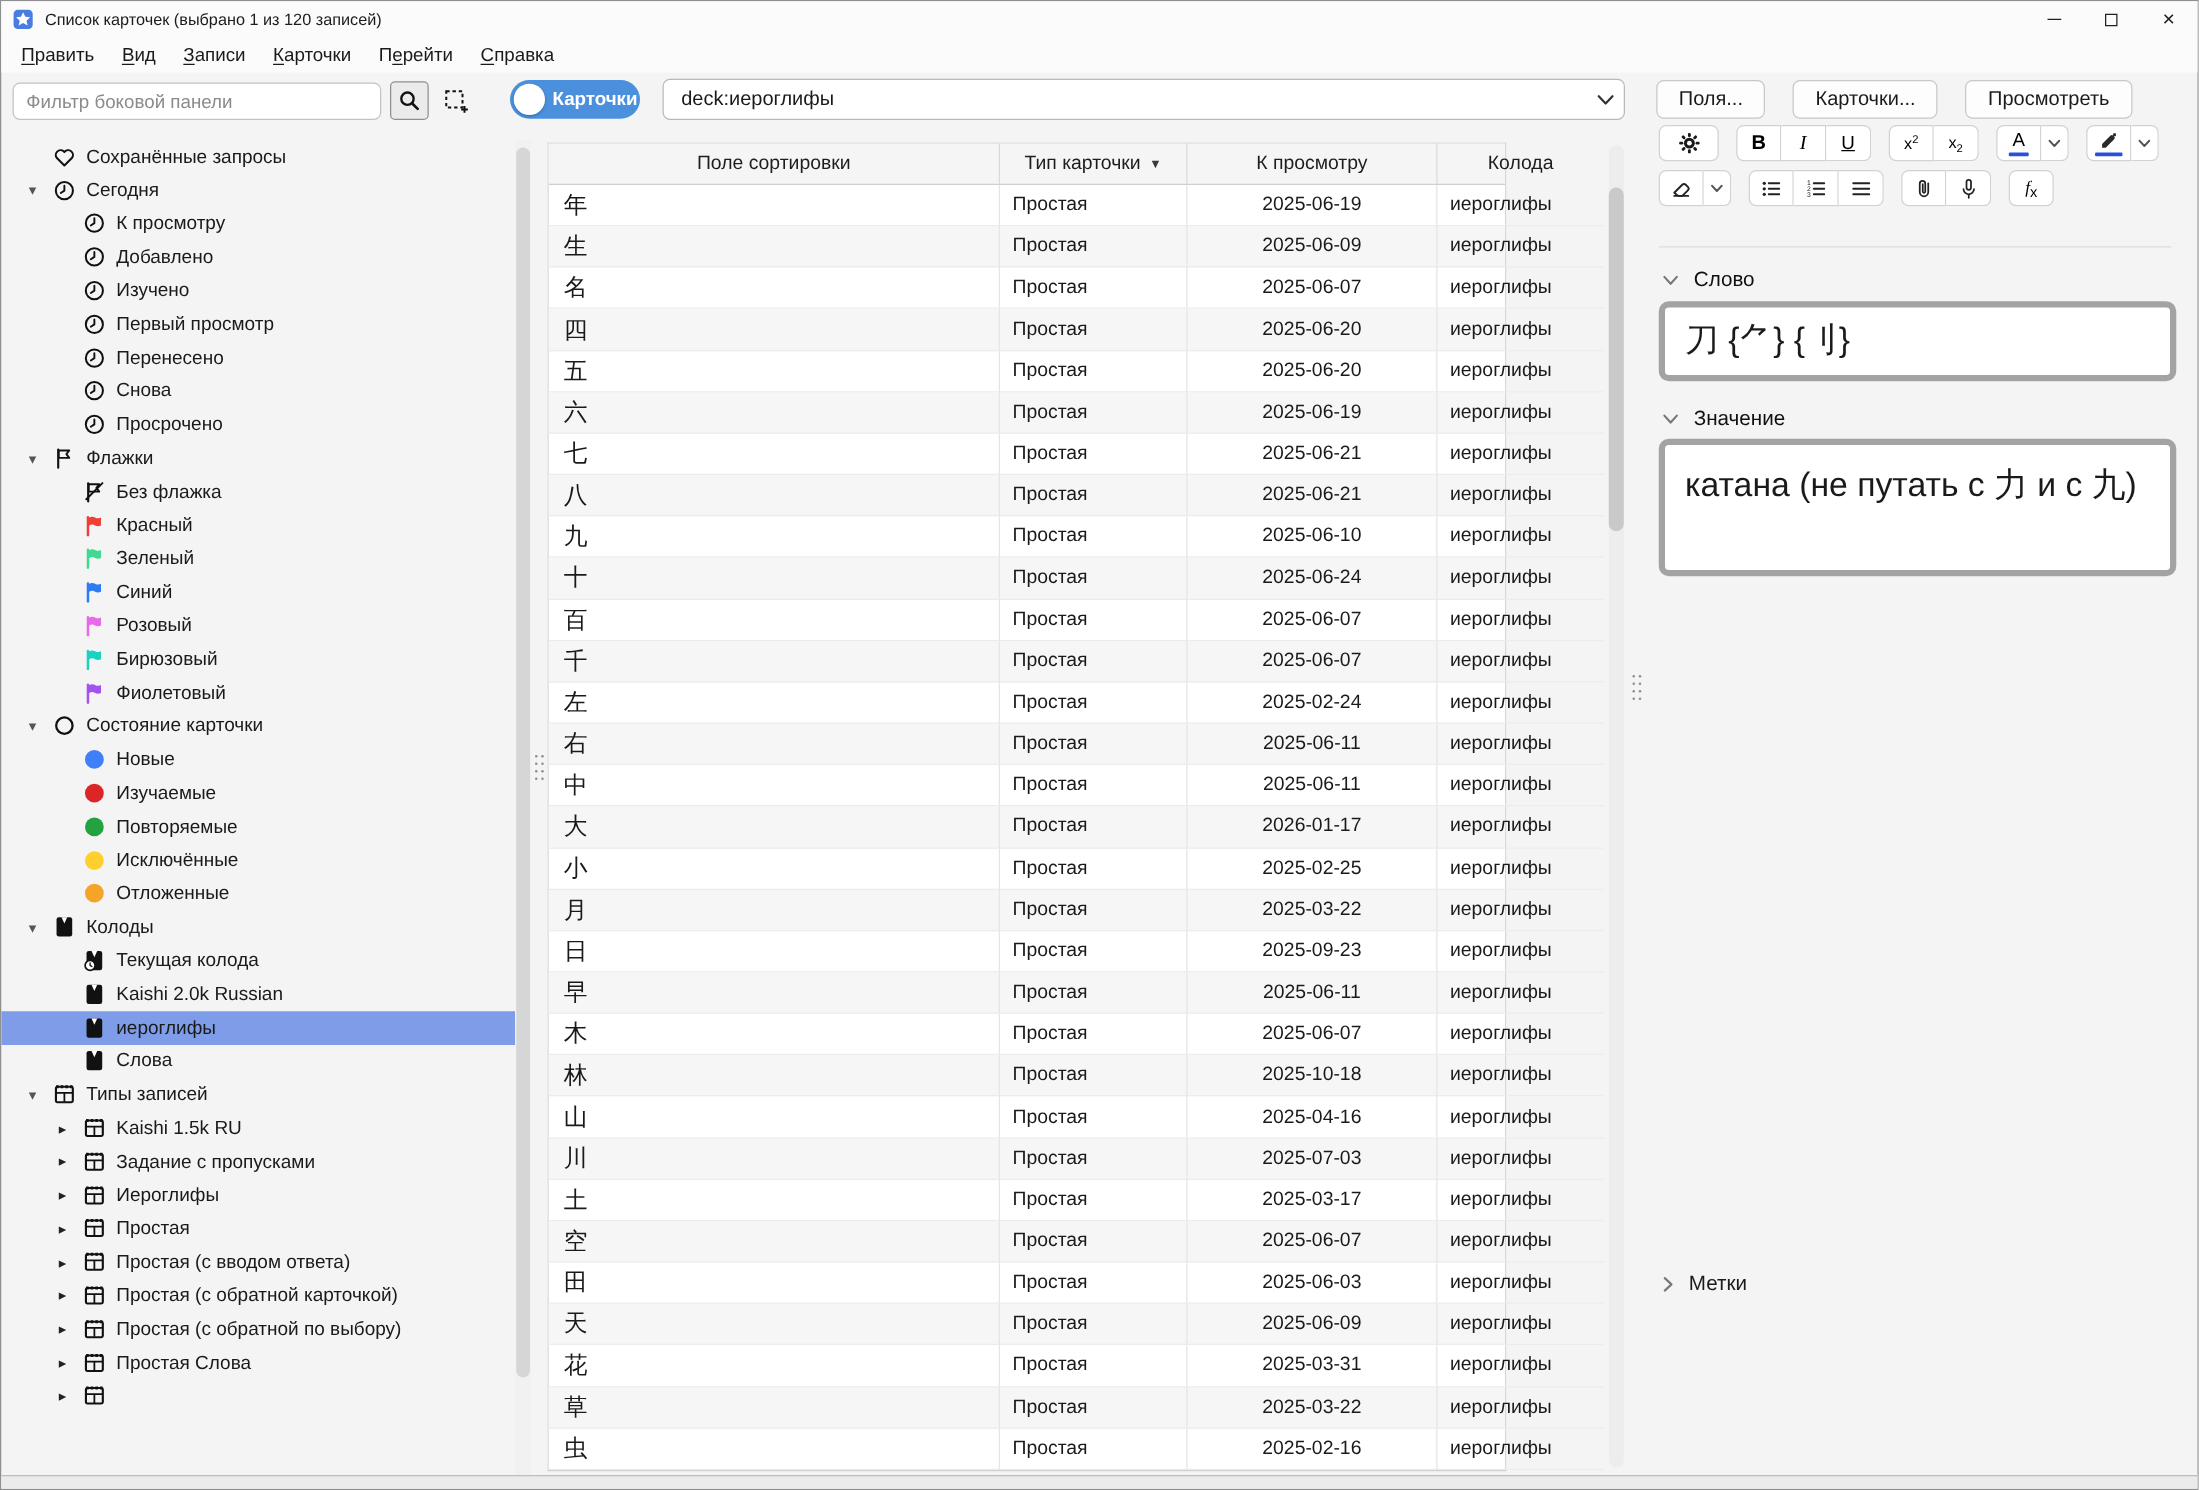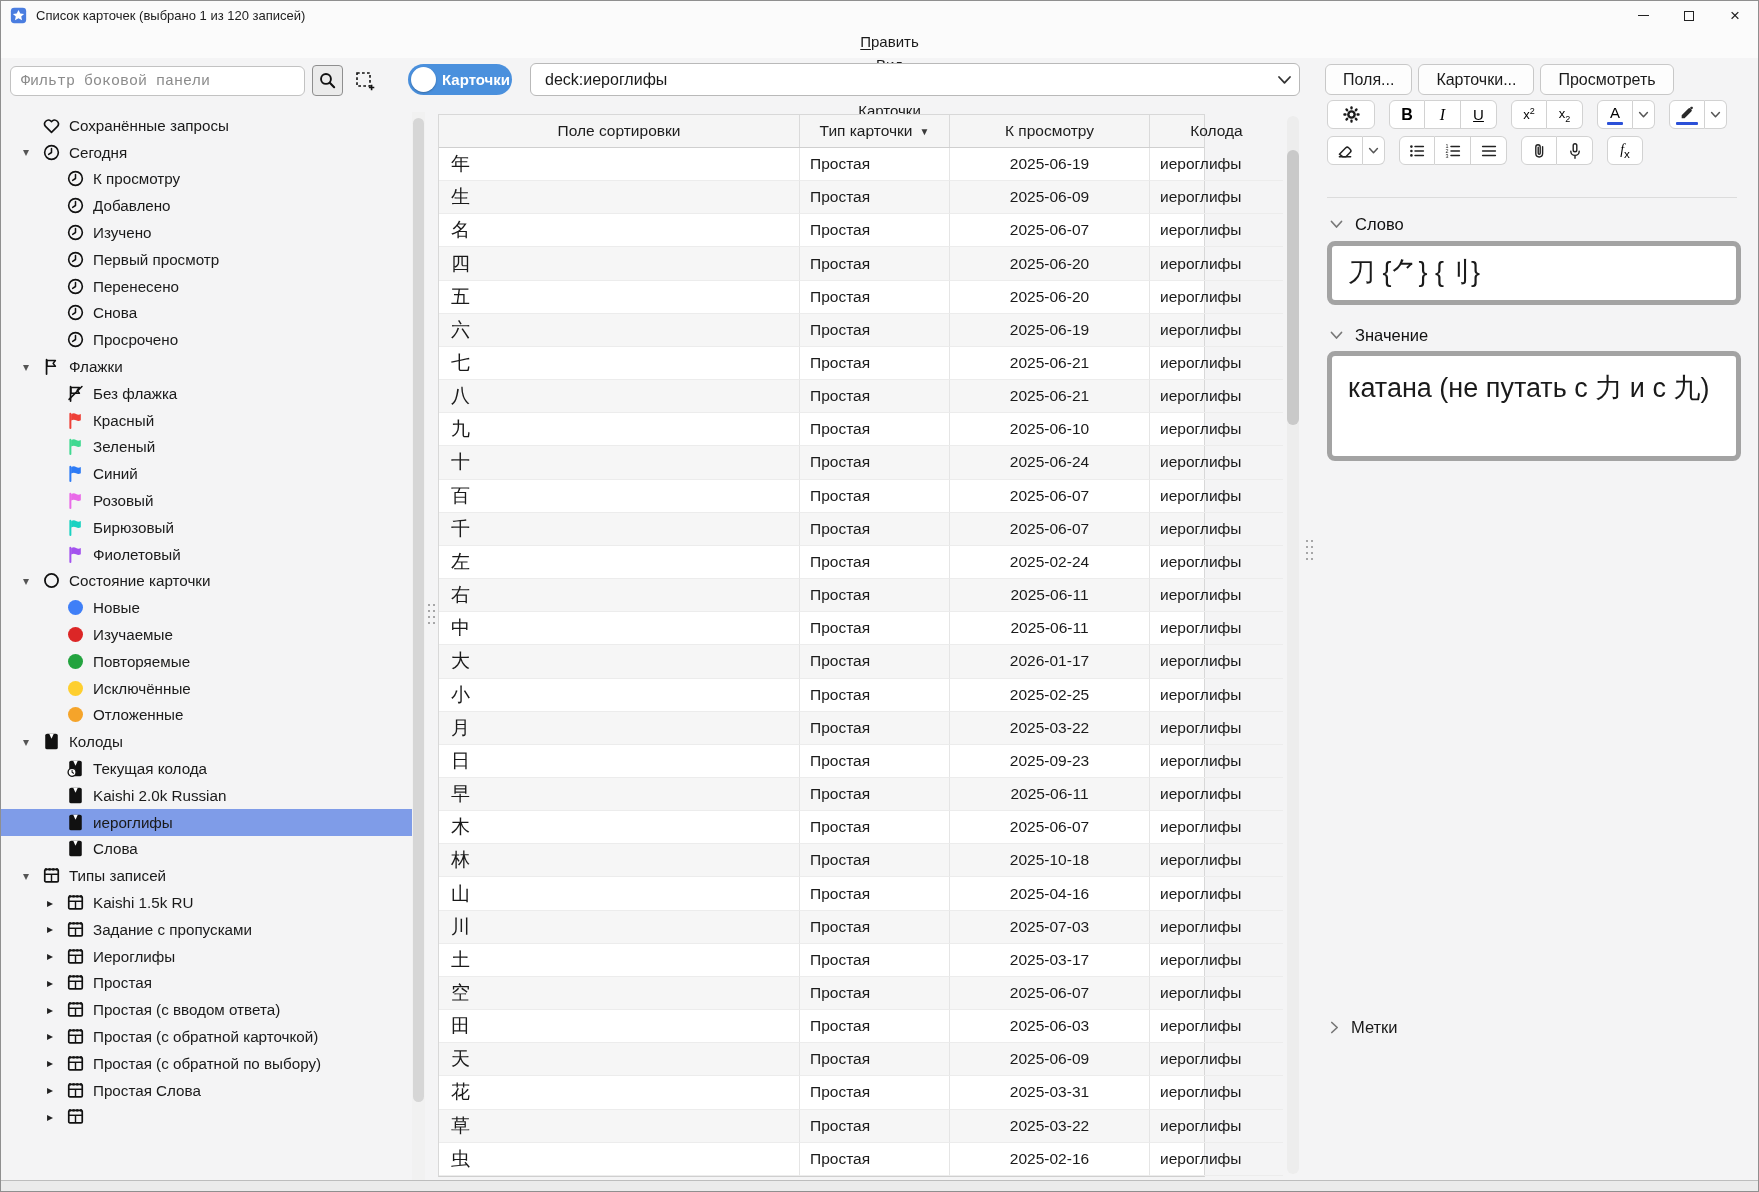--- a/index.html
+++ b/index.html
@@ -11,26 +11,26 @@
   .titlebar { position:absolute; left:1px; top:1px; right:1px; height:29px; background:#fbfbfb; display:flex; align-items:center; padding-left:9px; }
   .app-icon { width:17px; height:17px; margin-right:9px; }
   .title-text { font-size:13px; color:#1c1c1c; }
   .win-controls { position:absolute; right:0; top:0; height:29px; display:flex; }
   .wbtn { width:46px; height:29px; display:flex; align-items:center; justify-content:center; color:#222; }
   .glyph-min { width:11px; border-top:1.2px solid #222; display:block; }
   .glyph-max { width:10px; height:10px; border:1.2px solid #222; display:block; }
   .glyph-close { font-size:17px; line-height:1; }
 
   
-  .menubar { position:absolute; left:1px; top:30px; right:1px; height:28px; background:#fbfbfb; display:flex; align-items:center; padding-left:20px;flex-direction:column; }
+  .menubar { position:absolute; left:1px; top:30px; right:1px; height:28px; background:#fbfbfb; display:flex; align-items:center; padding-left:5px; }
   .menu-item { font-size:15px; padding:3px 11px; cursor:default; }
   .menu-item u { text-decoration:underline; text-underline-offset:2px; }
 
   
-  .filter-input { position:absolute; left:10px; top:66px; width:295px; height:30px; border:1px solid #c2c2c2; border-radius:6px; background:#fff; font-size:15px; padding:0 10px; color:#1a1a1a; font-family:Liberation Mono, monospace; }
+  .filter-input { position:absolute; left:10px; top:66px; width:295px; height:30px; border:1px solid #c2c2c2; border-radius:6px; background:#fff; font-size:15px; padding:0 10px; color:#1a1a1a; font-family:Liberation Sans, sans-serif; }
   .filter-input::placeholder { color:#8b8b8b; }
   .search-btn { position:absolute; left:312px; top:65px; width:31px; height:31px; background:#ebebeb; border:1px solid #8f8f8f; border-radius:4px; display:flex; align-items:center; justify-content:center; }
   .select-btn { position:absolute; left:351px; top:67px; width:27px; height:27px; display:flex; align-items:center; justify-content:center; }
   .toggle { position:absolute; left:408px; top:64px; width:104px; height:31px; border-radius:16px; background:#4a90dd; display:flex; align-items:center; }
   .toggle .knob { width:25px; height:25px; border-radius:50%; background:#fff; margin-left:3px; box-shadow:0 1px 2px rgba(0,0,0,.25); }
   .toggle .tlabel { color:#fff; font-weight:bold; font-size:15px; margin-left:6px; }
   .search-combo { position:absolute; left:530px; top:63px; width:770px; height:33px; background:#fff; border:1px solid #b9b9b9; border-radius:6px; display:flex; align-items:center; }
   .search-combo .combo-text { font-size:16px; padding-left:14px; flex:1; }
   .search-combo .combo-chevron { width:30px; display:flex; justify-content:center; }
 
@@ -63,21 +63,21 @@
   .td:last-child { border-right:none; }
   .td.c-sort { padding-left:12px; font-size:19px; font-family:"DejaVu Sans",sans-serif; }
   .td.c-type { padding-left:10px; }
   .td.c-due { justify-content:center; }
   .td.c-deck { padding-left:10px; }
   .tbl-scroll-track { position:absolute; left:1287px; top:116px; width:12px; height:1058px; background:#ededed; border-radius:6px; }
   .tbl-scroll-thumb { position:absolute; left:1287px; top:150px; width:12px; height:275px; background:#c9c9c9; border-radius:6px; }
 
   
   .rpanel { position:absolute; left:1302px; top:58px; right:1px; bottom:12px; }
-  .top-buttons { position:absolute; left:23px; top:6px; display:flex; gap:6px; }
+  .top-buttons { position:absolute; left:23px; top:6px; display:flex; gap:22px; }
   .pbtn { height:31px; background:#fdfdfd; border:1px solid #c8c8c8; border-radius:6px; font-size:16px; display:flex; align-items:center; justify-content:center; padding:0 17px; color:#1a1a1a; }
   .tb-row { position:absolute; left:25px; display:flex; gap:14px; }
   .tb-row1 { top:42px; }
   .tb-row2 { top:78px; }
   .tgroup { display:flex; }
   .tbtn { min-width:36px; height:29px; background:#fff; border:1px solid #d2d2d2; border-left-width:0; display:flex; align-items:center; justify-content:center; font-size:15px; }
   .tgroup .tbtn:first-child { border-left-width:1px; border-radius:6px 0 0 6px; }
   .tgroup .tbtn:last-child { border-radius:0 6px 6px 0; }
   .tgroup .tbtn:only-child { border-radius:6px; }
   .tbtn.narrow { min-width:22px; }

